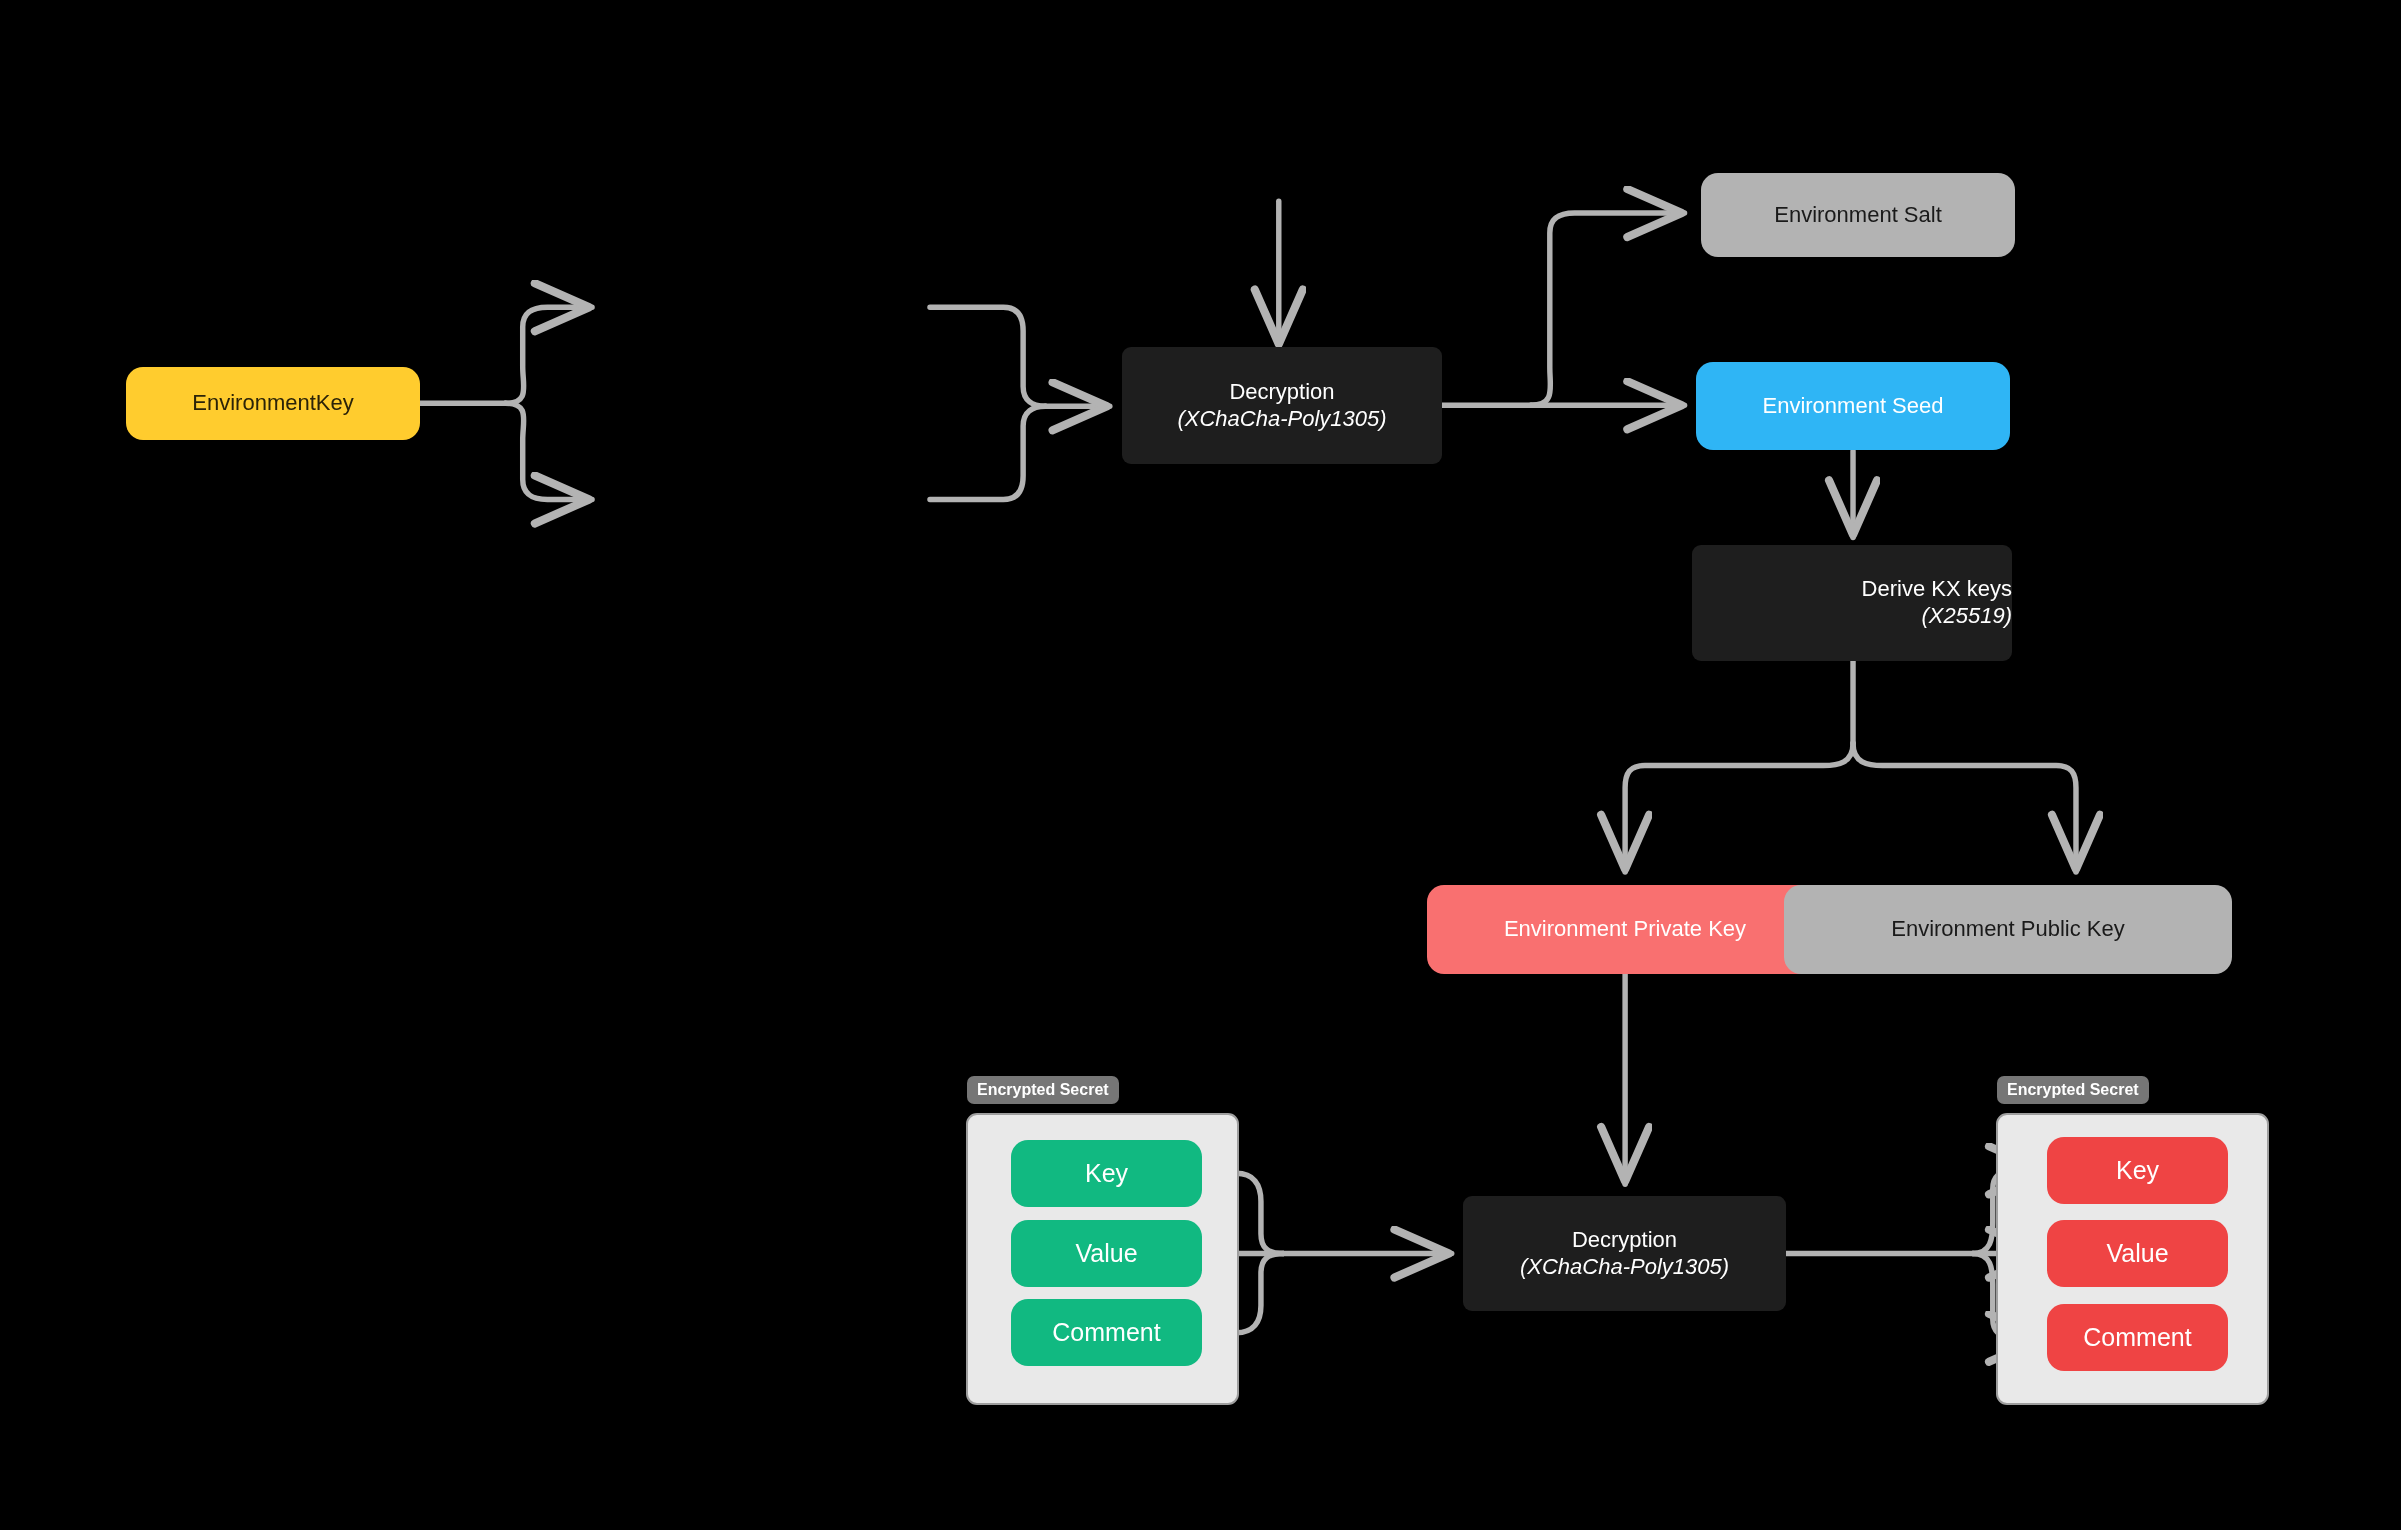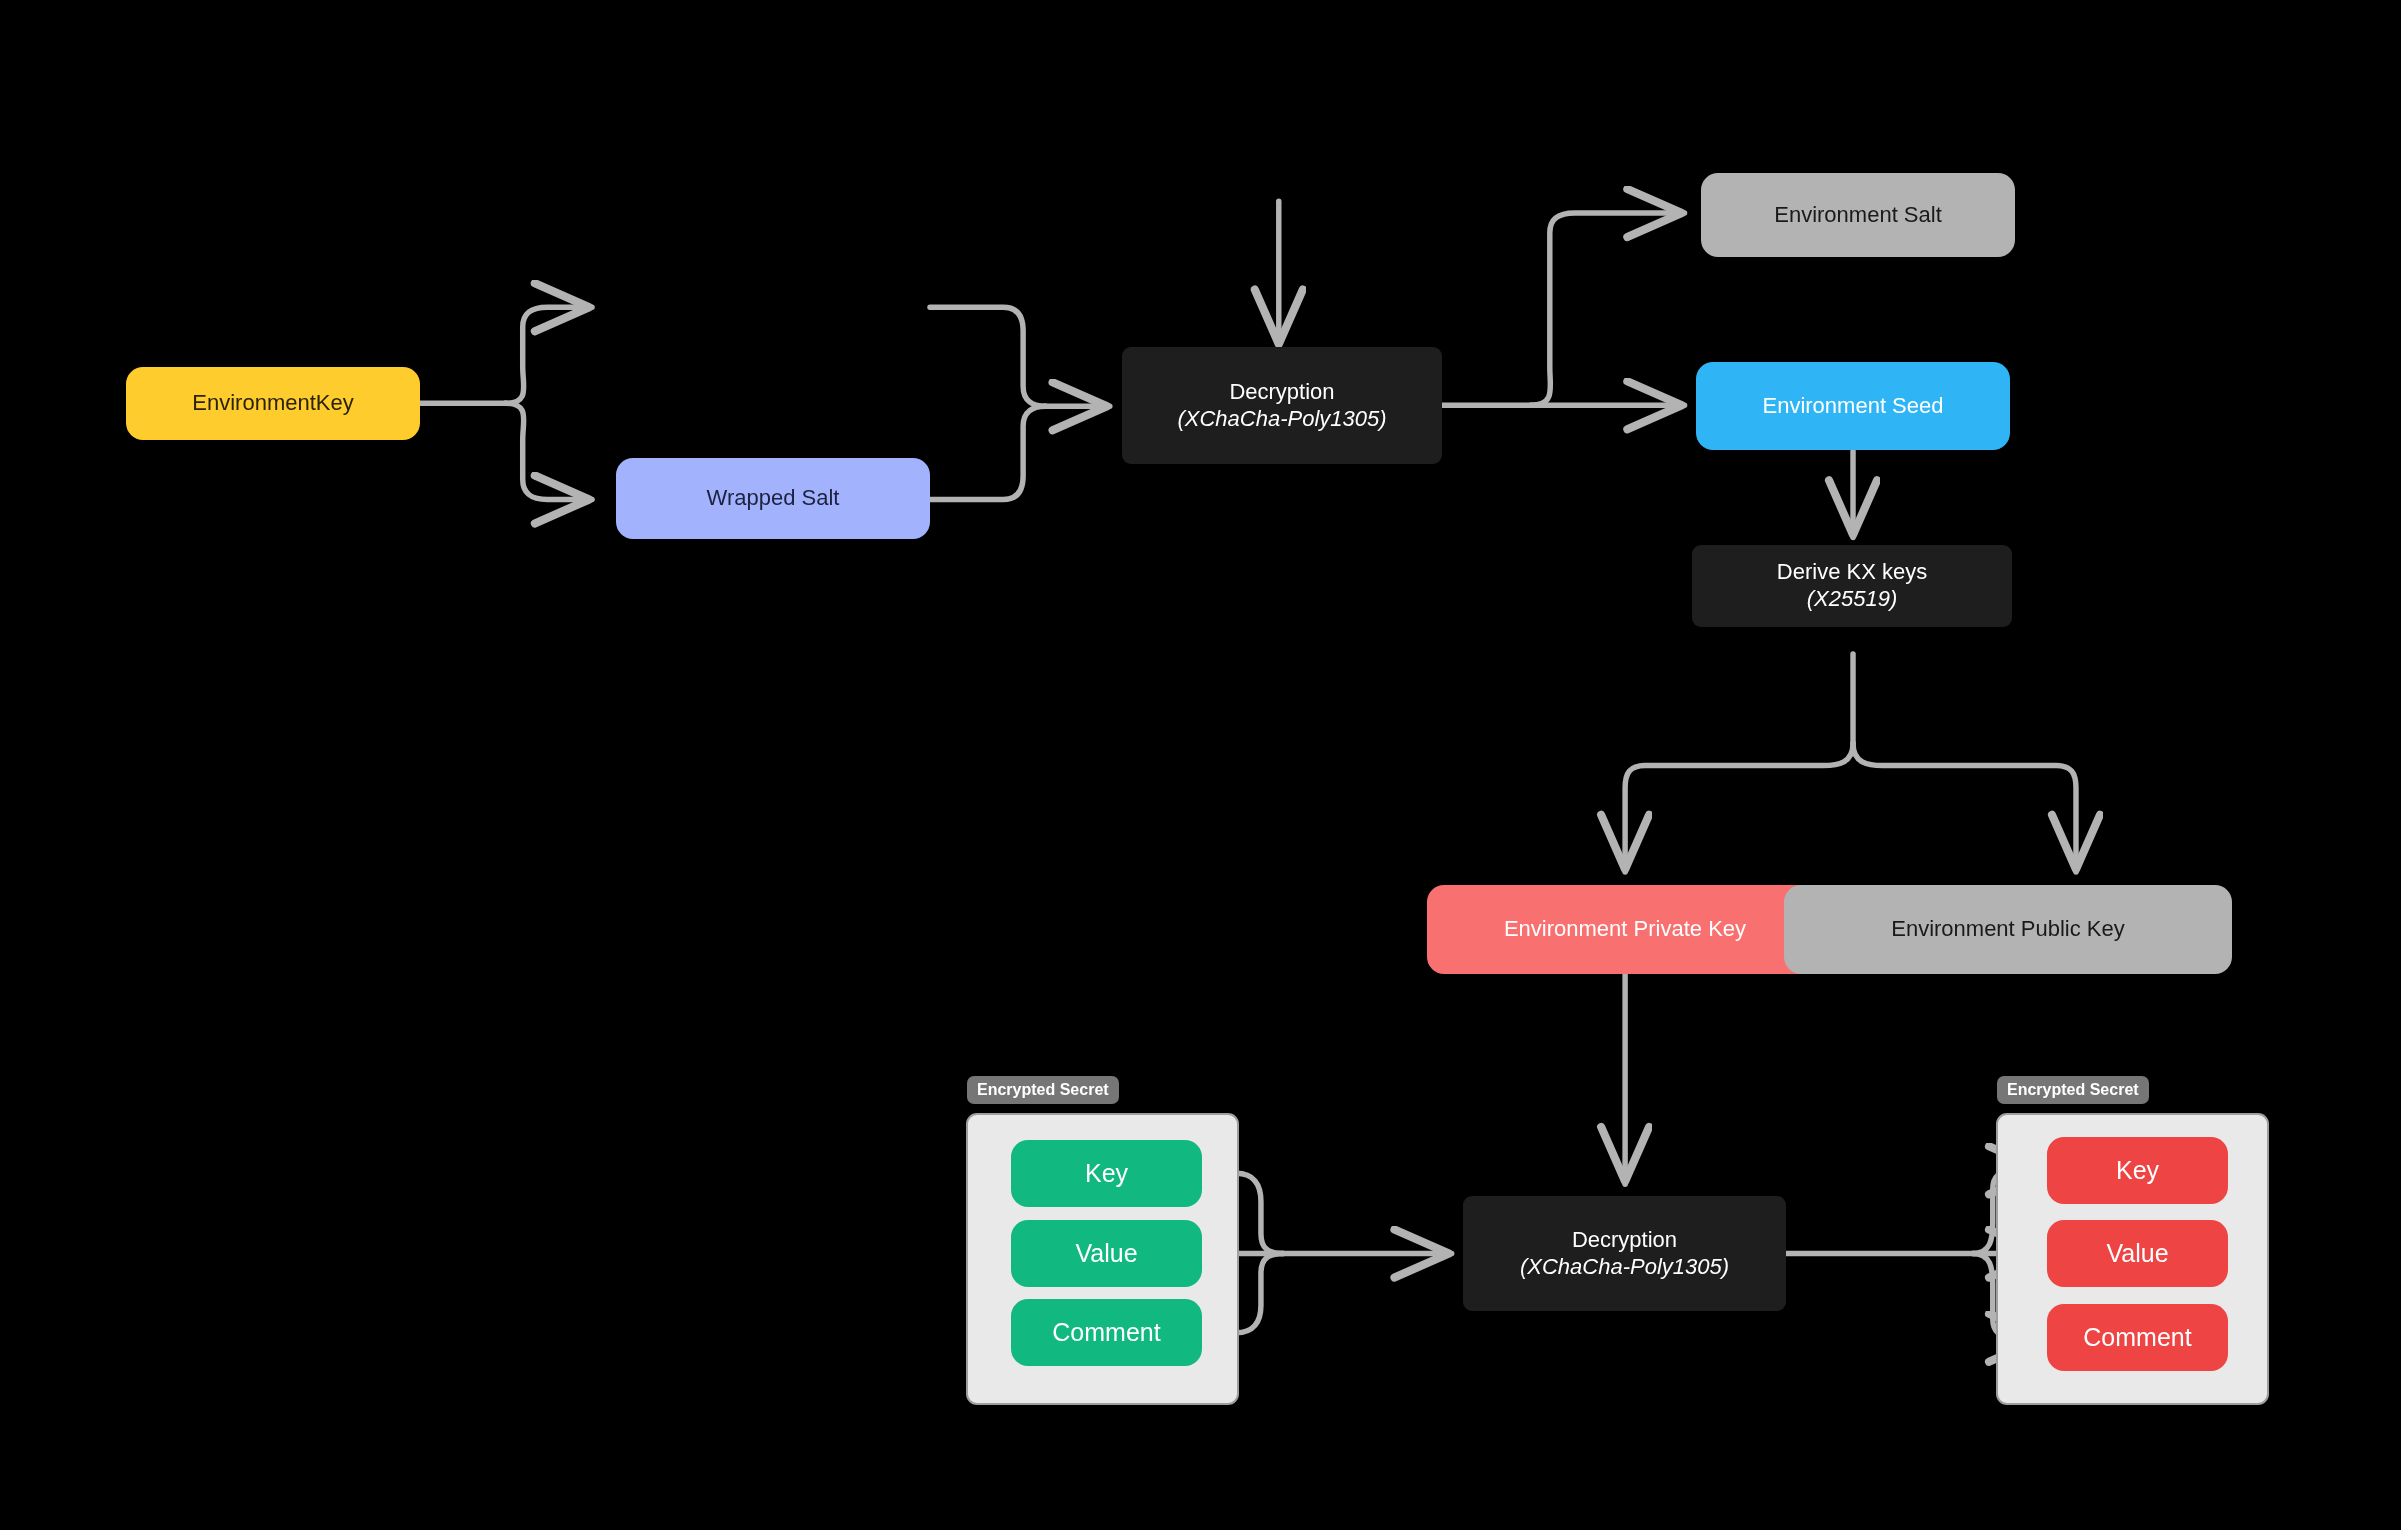--- a/index.html
+++ b/index.html
@@ -113,39 +113,36 @@
   <div class="subgraph-label" style="left:967px; top:1076px;">Encrypted Secret</div>
 
   <div class="subgraph" style="left:1996px; top:1113px; width:273px; height:292px;"></div>
   <div class="subgraph-label" style="left:1997px; top:1076px;">Encrypted Secret</div>
 
   <div class="node pill c-envkey fs-md" style="left:126px; top:367px; width:294px; height:73px;">
     <span>EnvironmentKey</span>
   </div>
 
 
-  <div class="node pill c-wsalt fs-md" style="left:616px; top:458px; width:314px; height:81px;">
-    <span>Wrapped Salt</span>
-  </div>
 
 
   <div class="node rect c-process fs-md" style="left:1122px; top:347px; width:320px; height:117px; flex-direction:column;">
     <span>Decryption</span>
     <span class="proc-line2">(XChaCha-Poly1305)</span>
   </div>
 
   <div class="node pill c-grey fs-md" style="left:1701px; top:173px; width:314px; height:84px;">
     <span>Environment Salt</span>
   </div>
 
   <div class="node pill c-envseed fs-md" style="left:1696px; top:362px; width:314px; height:88px;">
     <span>Environment Seed</span>
   </div>
 
-  <div class="node rect c-process fs-md" style="left:1692px; top:545px; width:320px; height:82px; flex-direction:column;">
+  <div class="node rect c-process fs-md" style="left:1692px; top:545px; width:320px; height:116px; flex-direction:column;align-items:flex-end;">
     <span>Derive KX keys</span>
     <span class="proc-line2">(X25519)</span>
   </div>
 
   <div class="node pill c-envpriv fs-md" style="left:1427px; top:885px; width:396px; height:89px;">
     <span>Environment Private Key</span>
   </div>
 
   <div class="node pill c-grey fs-md" style="left:1784px; top:885px; width:448px; height:89px;">
     <span>Environment Public Key</span>

